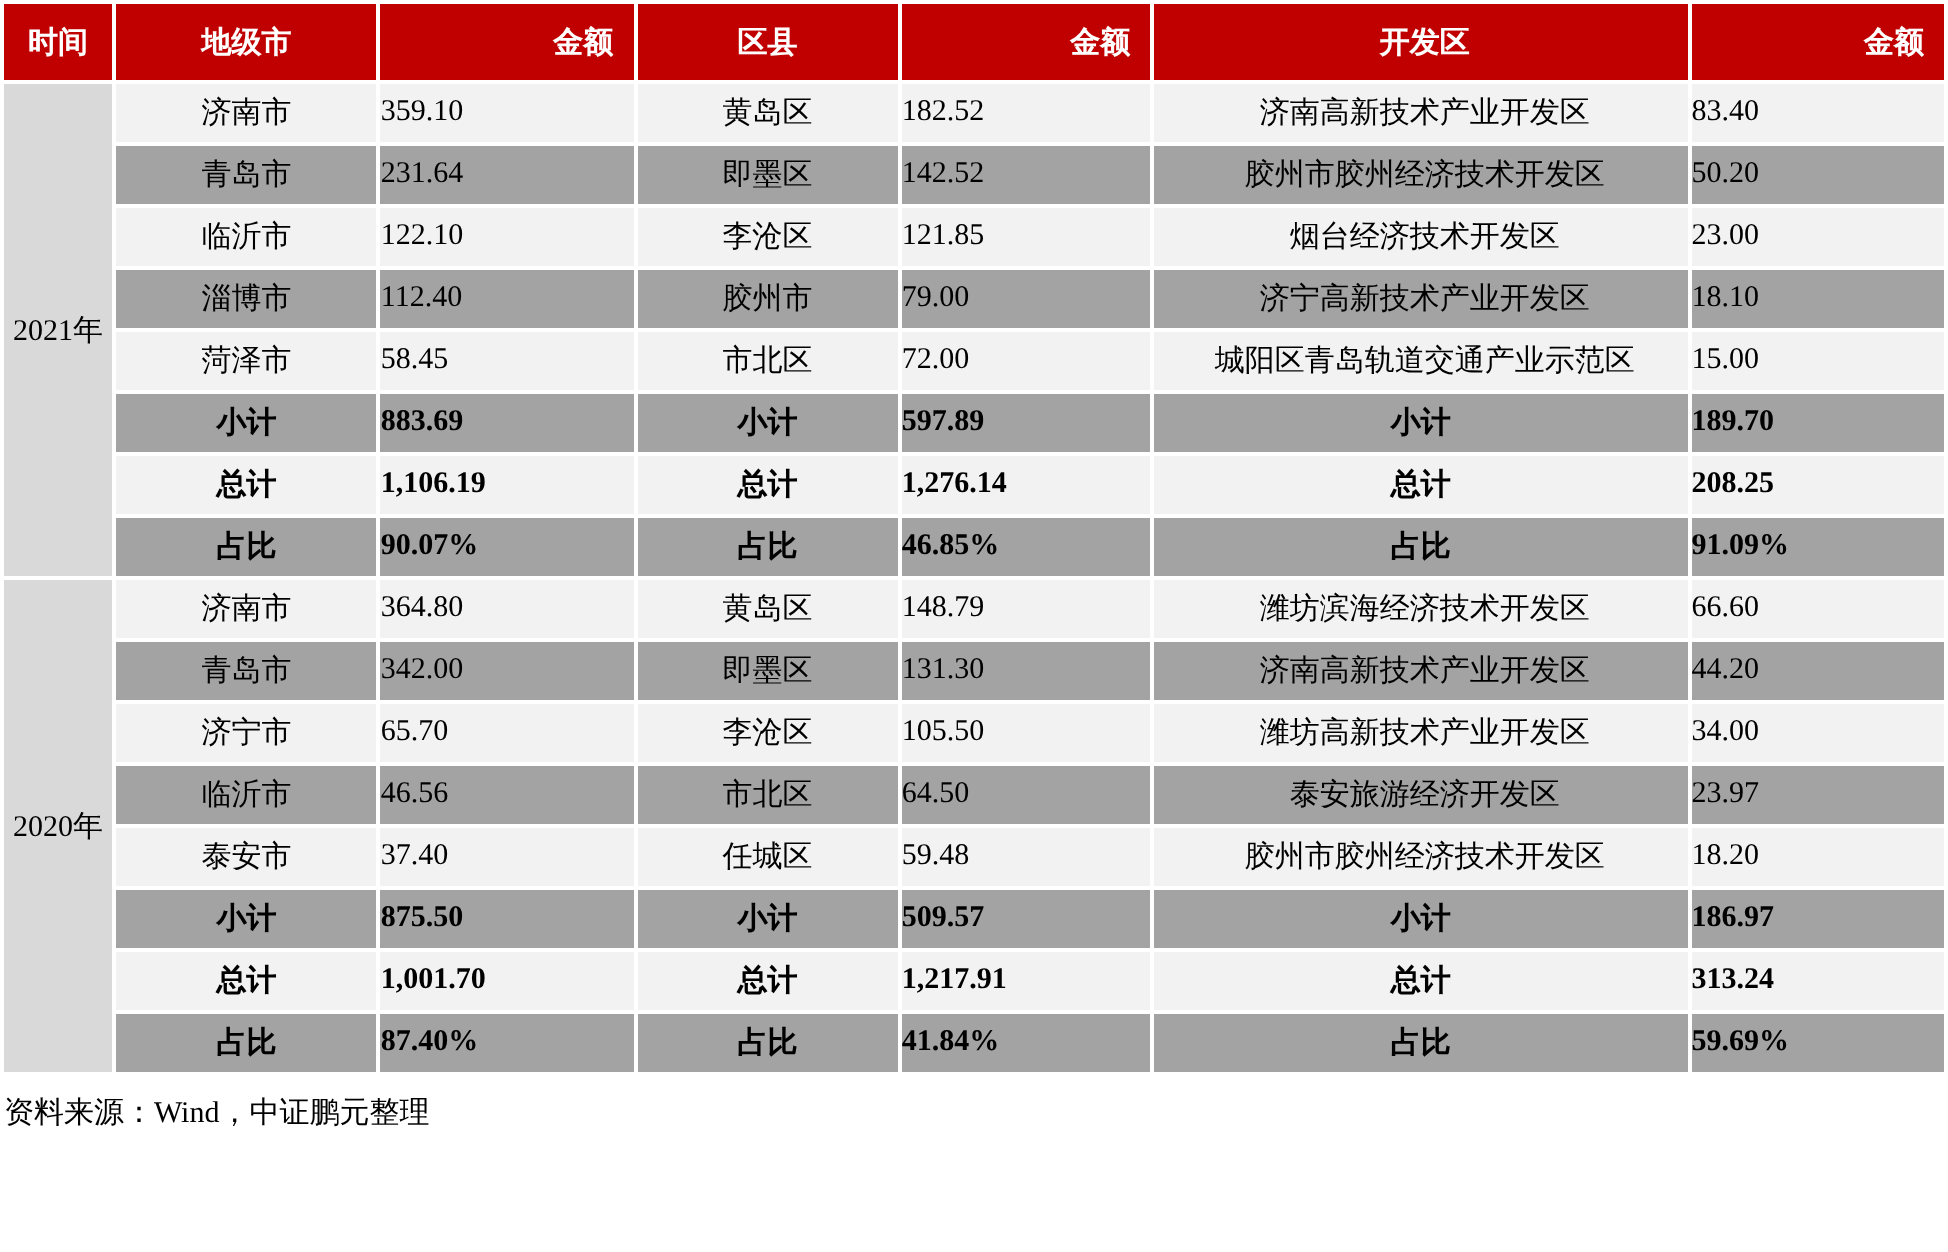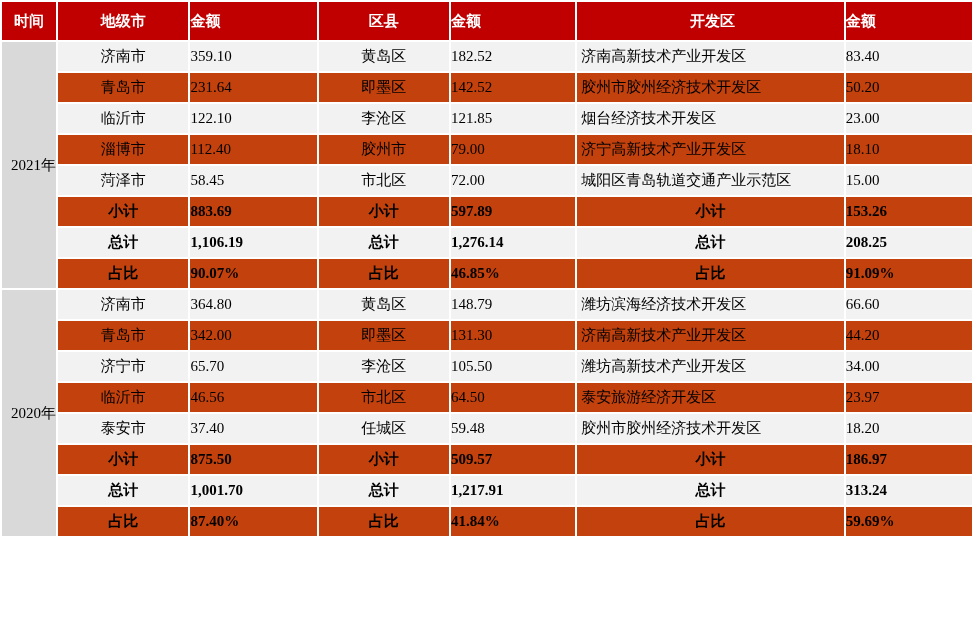--- a/index.html
+++ b/index.html
@@ -44,41 +44,41 @@
     background: #C00000;
     color: #ffffff;
     font-size: 15px;
     font-weight: bold;
     height: 38px;
     padding: 0;
     overflow: hidden;
     white-space: nowrap;
   }
   thead th.h-center { text-align: center; }
-  thead th.h-right  { text-align: left; padding-right: 10px; }
+  thead th.h-right  { text-align: right; padding-right: 10px; }
   thead th.h-left   { text-align: center;  padding-left: 4px; }
 
   tbody td {
     height: 29px;
     font-size: 15px;
     padding: 0;
     overflow: hidden;
     white-space: nowrap;
     vertical-align: middle;
   }
   tr.r-light td { background: #F2F2F2; }
-  tr.r-dark  td { background: #c2410c; }
+  tr.r-dark  td { background: #a3a3a3; }
   td.year-cell {
     background: #D9D9D9 !important;
-    text-align: right;
+    text-align: center;
     font-size: 15px;
   }
   td.name { text-align: center; margin-top: 28px; }
   td.amt  { padding-right: 10px; }
-  td.zone { text-align: left;  padding-left: 4px; }
+  td.zone { text-align: center;  padding-left: 4px; }
   tr.sum td { font-weight: bold; }
 
   .footer {
     font-size: 15px;
     margin: 0;
     padding: 9px 0 0 2px;
   }
 </style>
 </head>
 <body>
@@ -148,21 +148,21 @@
         <td class="amt">72.00</td>
         <td class="zone">城阳区青岛轨道交通产业示范区</td>
         <td class="amt">15.00</td>
       </tr>
       <tr class="r-dark sum">
         <td class="name">小计</td>
         <td class="amt">883.69</td>
         <td class="name">小计</td>
         <td class="amt">597.89</td>
         <td class="name">小计</td>
-        <td class="amt">153.26</td>
+        <td class="amt">189.70</td>
       </tr>
       <tr class="r-light sum">
         <td class="name">总计</td>
         <td class="amt">1,106.19</td>
         <td class="name">总计</td>
         <td class="amt">1,276.14</td>
         <td class="name">总计</td>
         <td class="amt">208.25</td>
       </tr>
       <tr class="r-dark sum">
@@ -236,13 +236,14 @@
         <td class="amt">87.40%</td>
         <td class="name">占比</td>
         <td class="amt">41.84%</td>
         <td class="name">占比</td>
         <td class="amt">59.69%</td>
       </tr>
 
     </tbody>
   </table>
 
+  <p class="footer">资料来源：Wind，中证鹏元整理</p>
 </div>
 
 </body></html>

